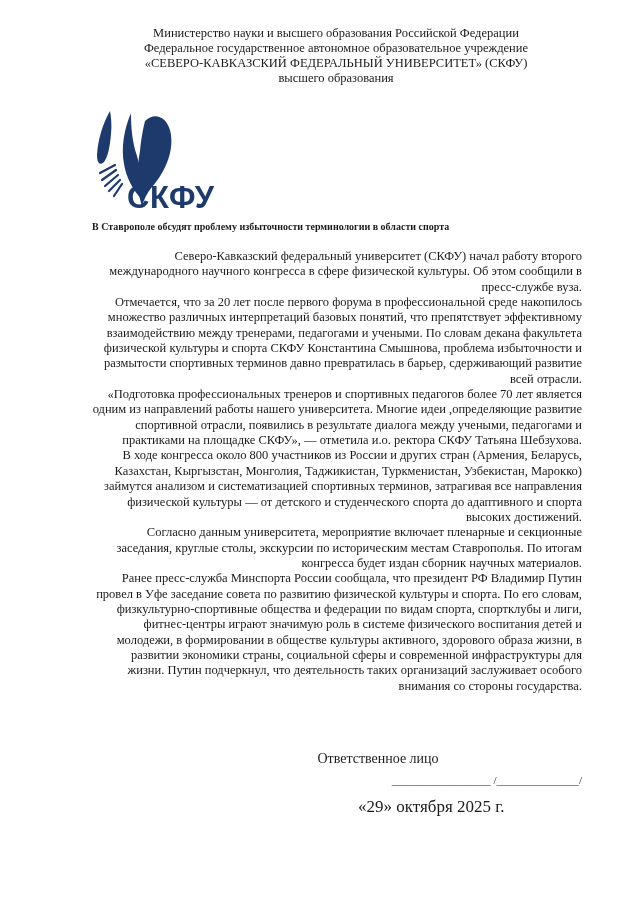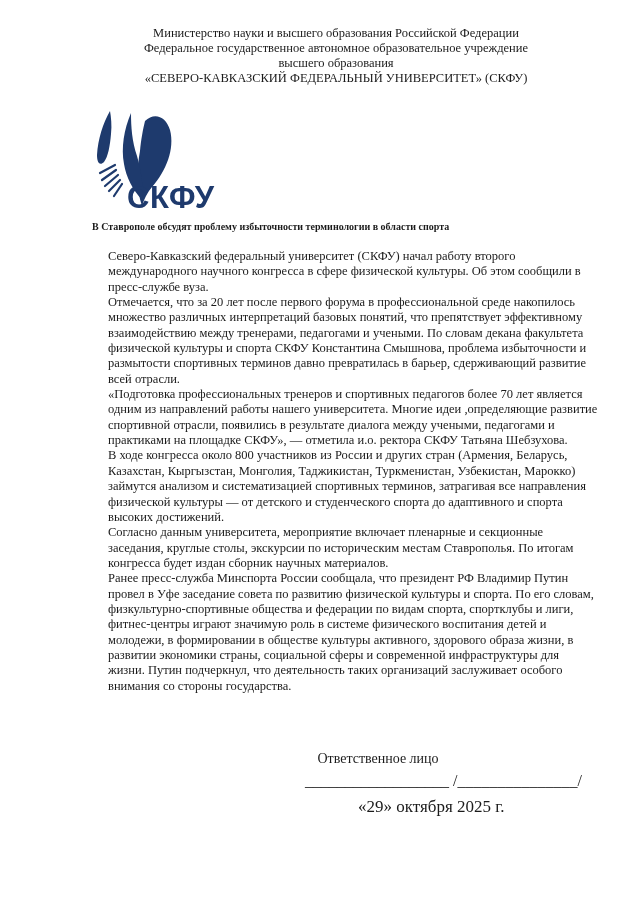--- a/index.html
+++ b/index.html
@@ -31,43 +31,43 @@
     left: 92px; top: 219px;
     width: 490px;
     margin: 0;
     font-size: 10px;
     line-height: 15.3px;
     font-weight: bold;
     white-space: nowrap;
   }
   .doc-body {
     position: absolute;
-    left: 108px; top: 249px;
+    left: 92px; top: 249px;
     width: 490px;
     font-size: 12.5px;
     line-height: 15.35px;
-    text-align: left;
+    text-align: right;
   }
   .doc-body p { margin: 0; padding: 0; }
   .responsible {
     position: absolute;
     left: 92px; top: 751px;
     width: 488px;
     box-sizing: border-box;
     padding-left: 84px;
     text-align: center;
     font-size: 14px;
     line-height: 15.3px;
   }
   .signature-line {
     position: absolute;
     left: 92px; top: 773px;
     width: 490px;
     text-align: right;
-    font-size: 16px;
+    font-size: 11px;
     line-height: 15.3px;
     white-space: nowrap;
   }
   .doc-date {
     position: absolute;
     left: 358px; top: 799px;
     font-size: 17px;
     line-height: 15.3px;
     white-space: nowrap;
   }
@@ -78,22 +78,22 @@
   }
 </style>
 </head>
 <body>
 
 <div class="page">
 
   <div class="doc-header">
     <div class="hline">Министерство науки и высшего образования Российской Федерации</div>
     <div class="hline">Федеральное государственное автономное образовательное учреждение</div>
+    <div class="hline">«СЕВЕРО-КАВКАЗСКИЙ ФЕДЕРАЛЬНЫЙ УНИВЕРСИТЕТ» (СКФУ)</div>
     <div class="hline">высшего образования</div>
-    <div class="hline">«СЕВЕРО-КАВКАЗСКИЙ ФЕДЕРАЛЬНЫЙ УНИВЕРСИТЕТ» (СКФУ)</div>
   </div>
 
   <div class="logo-block">
     <svg width="132" height="103" viewBox="0 0 132 103" xmlns="http://www.w3.org/2000/svg">
 
       <path d="M50,11 C59,2 71,6 75,20 C80,39 71,61 57,77 C52,83 49,89 47,96 C41,78 42,57 45,41 C46,30 48,19 50,11 Z" fill="#1e3a6d"></path>
 
       <path d="M36,3 C29,19 26,38 29,54 C31,67 38,80 47,90 C49,77 46,60 42,46 C37,31 36,17 36,3 Z" fill="#1e3a6d"></path>
 
       <path d="M15,1 C8,13 3,29 2,45 C2,53 5,56 9,52 C13,47 15,36 16,24 C17,15 16,7 15,1 Z" fill="#1e3a6d"></path>

